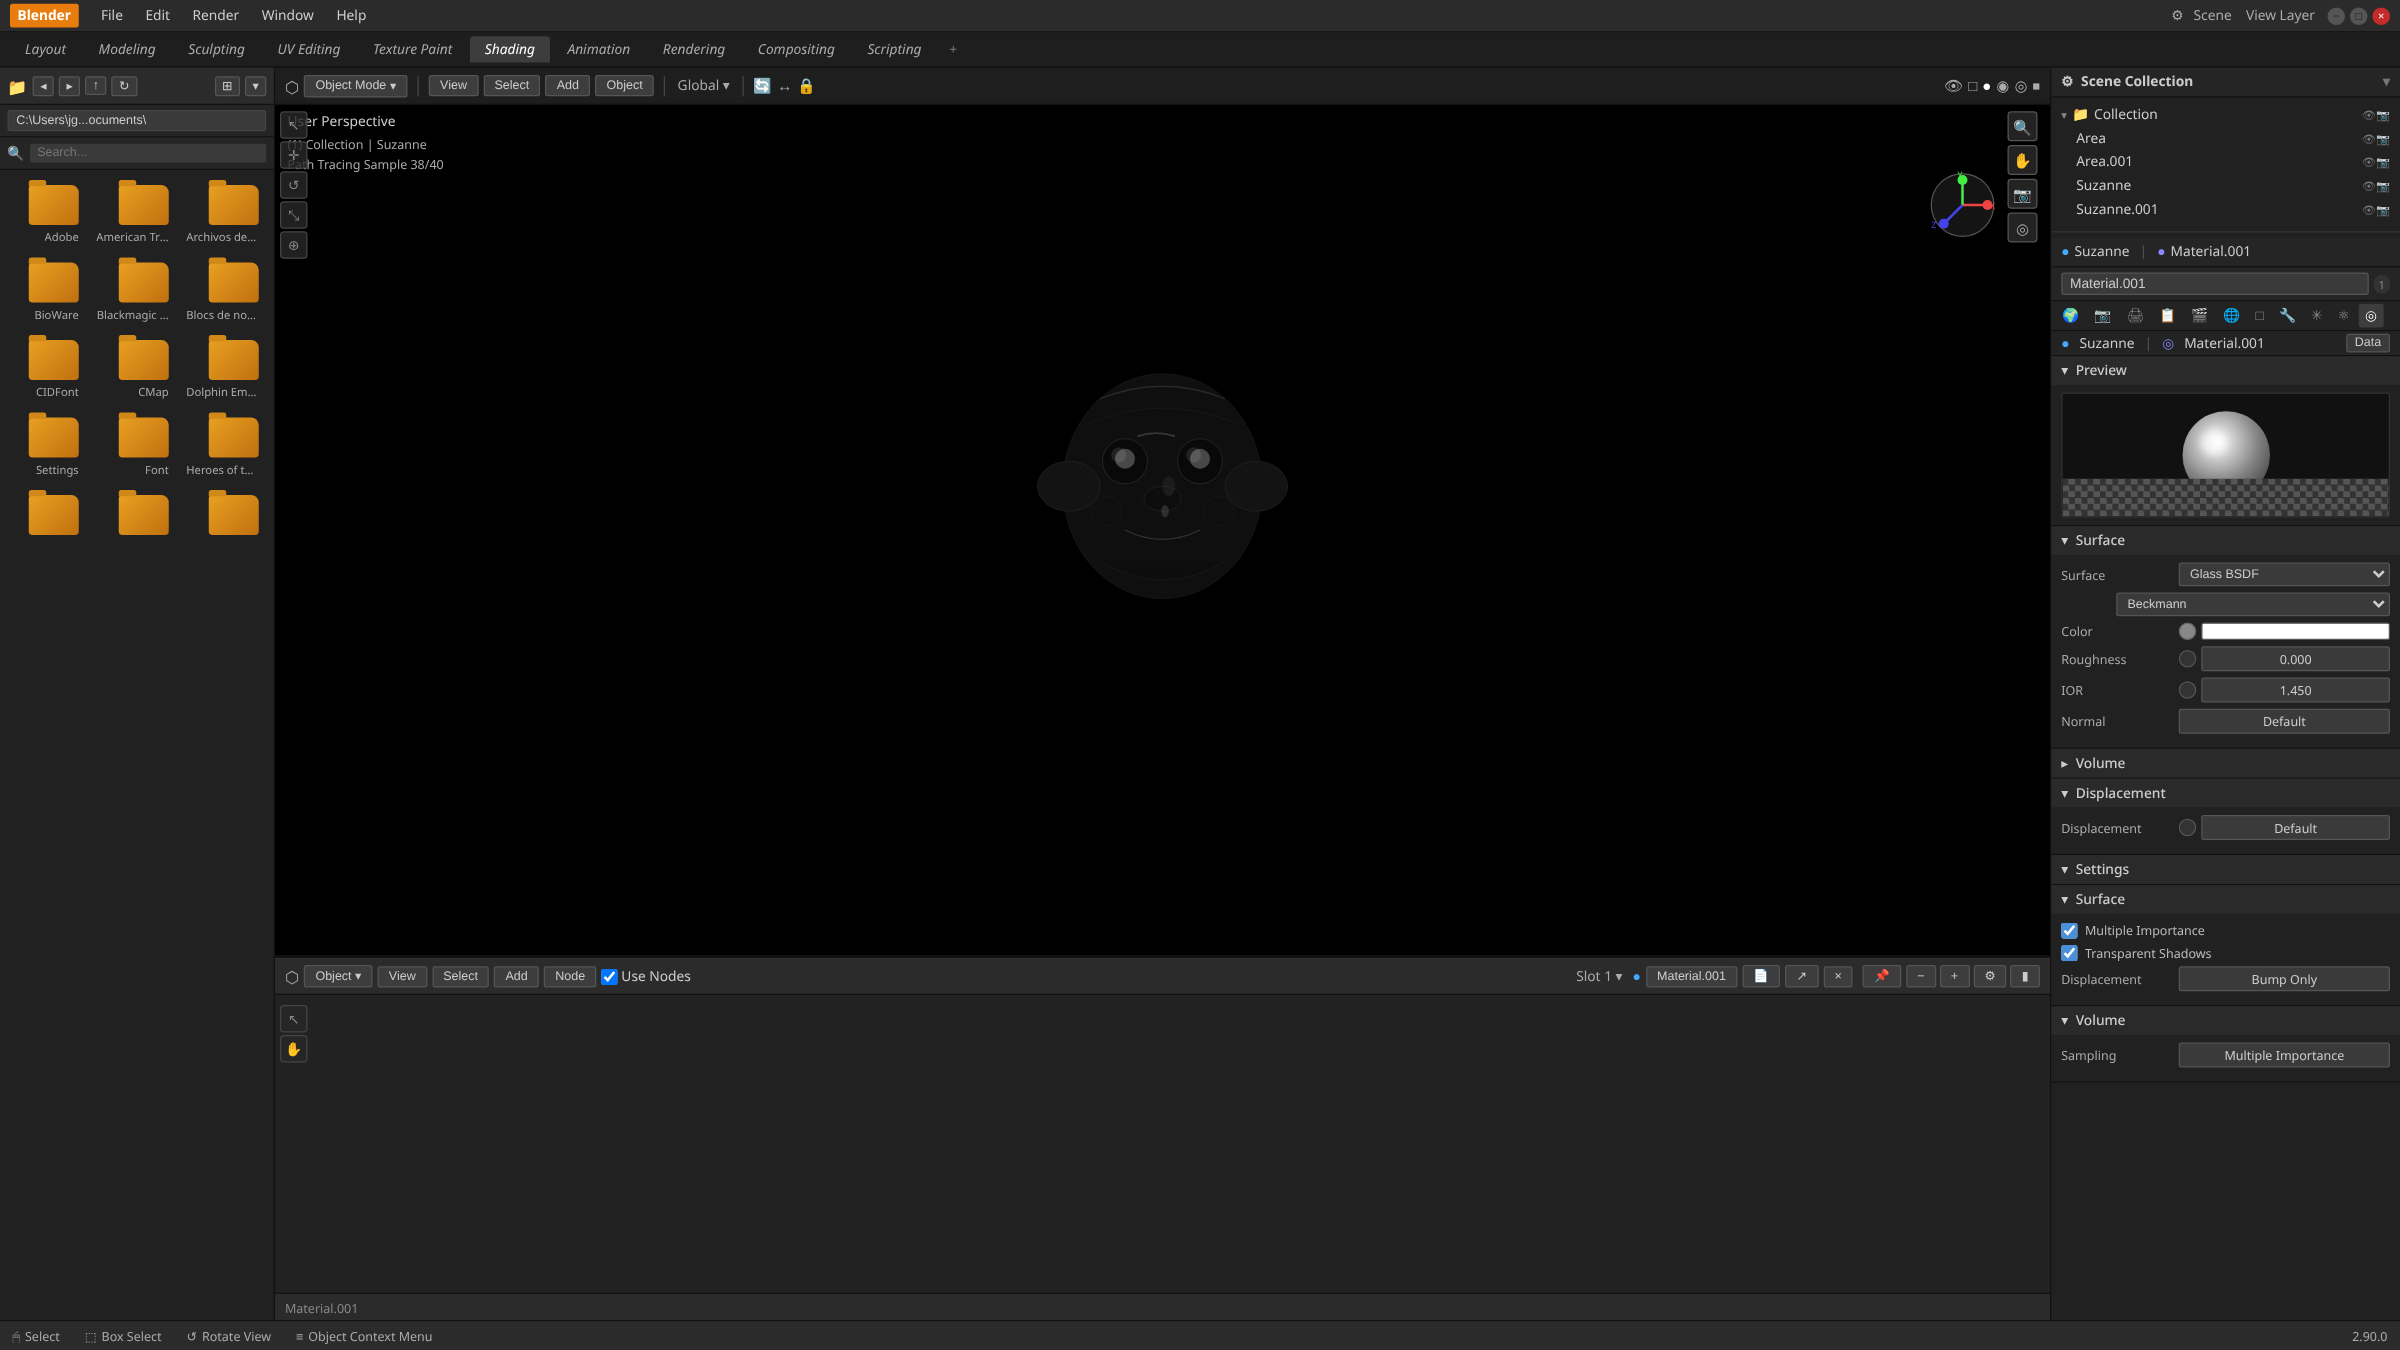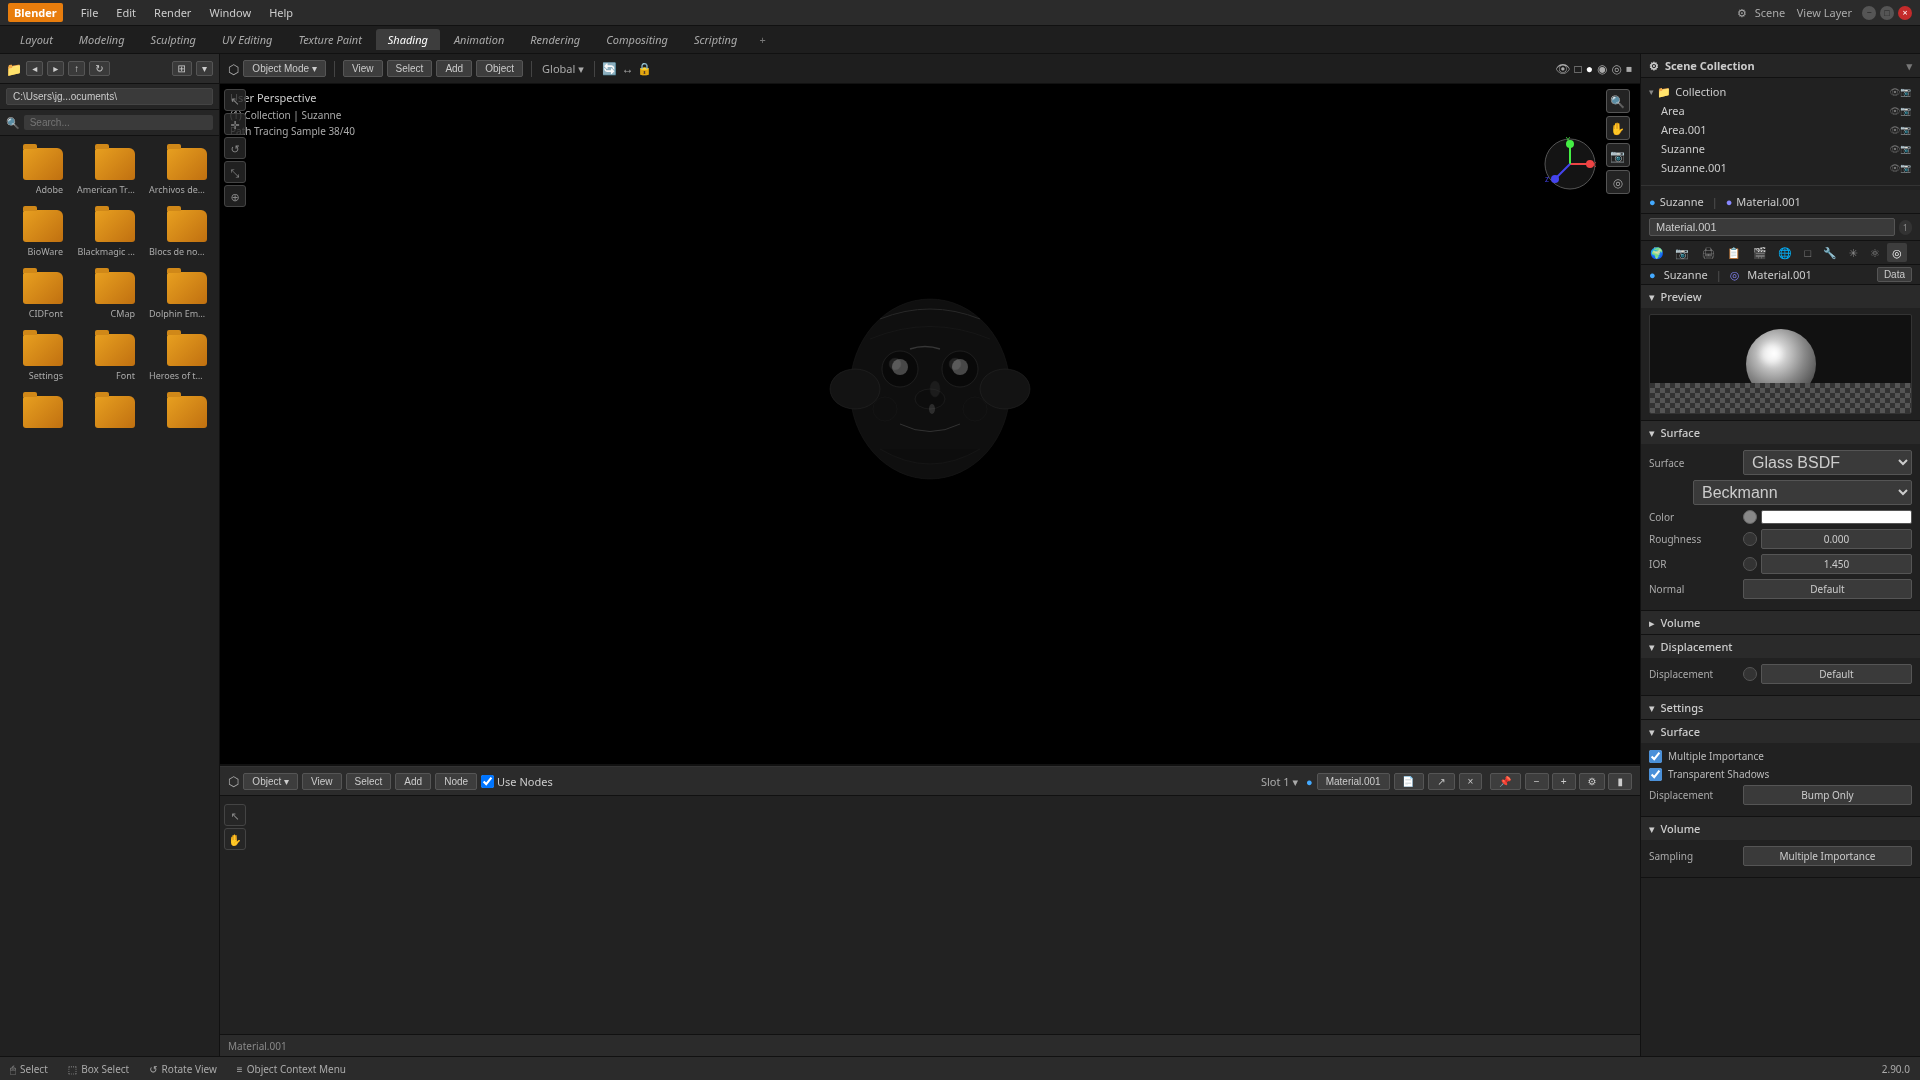--- a/index.html
+++ b/index.html
@@ -397,21 +397,21 @@
       width: 14px; height: 14px;
       border-radius: 50%;
       flex-shrink: 0;
     }
     .prop-select {
       flex: 1;
       background: #3a3a3a;
       border: 1px solid #555;
       color: #ccc;
       padding: 2px 4px;
-      font-size: 16px;
+      font-size: 10px;
       border-radius: 2px;
     }
     .preview-box {
       width: 100%;
       height: 100px;
       background: #111;
       border: 1px solid #333;
       border-radius: 2px;
       display: flex;
       align-items: center;

